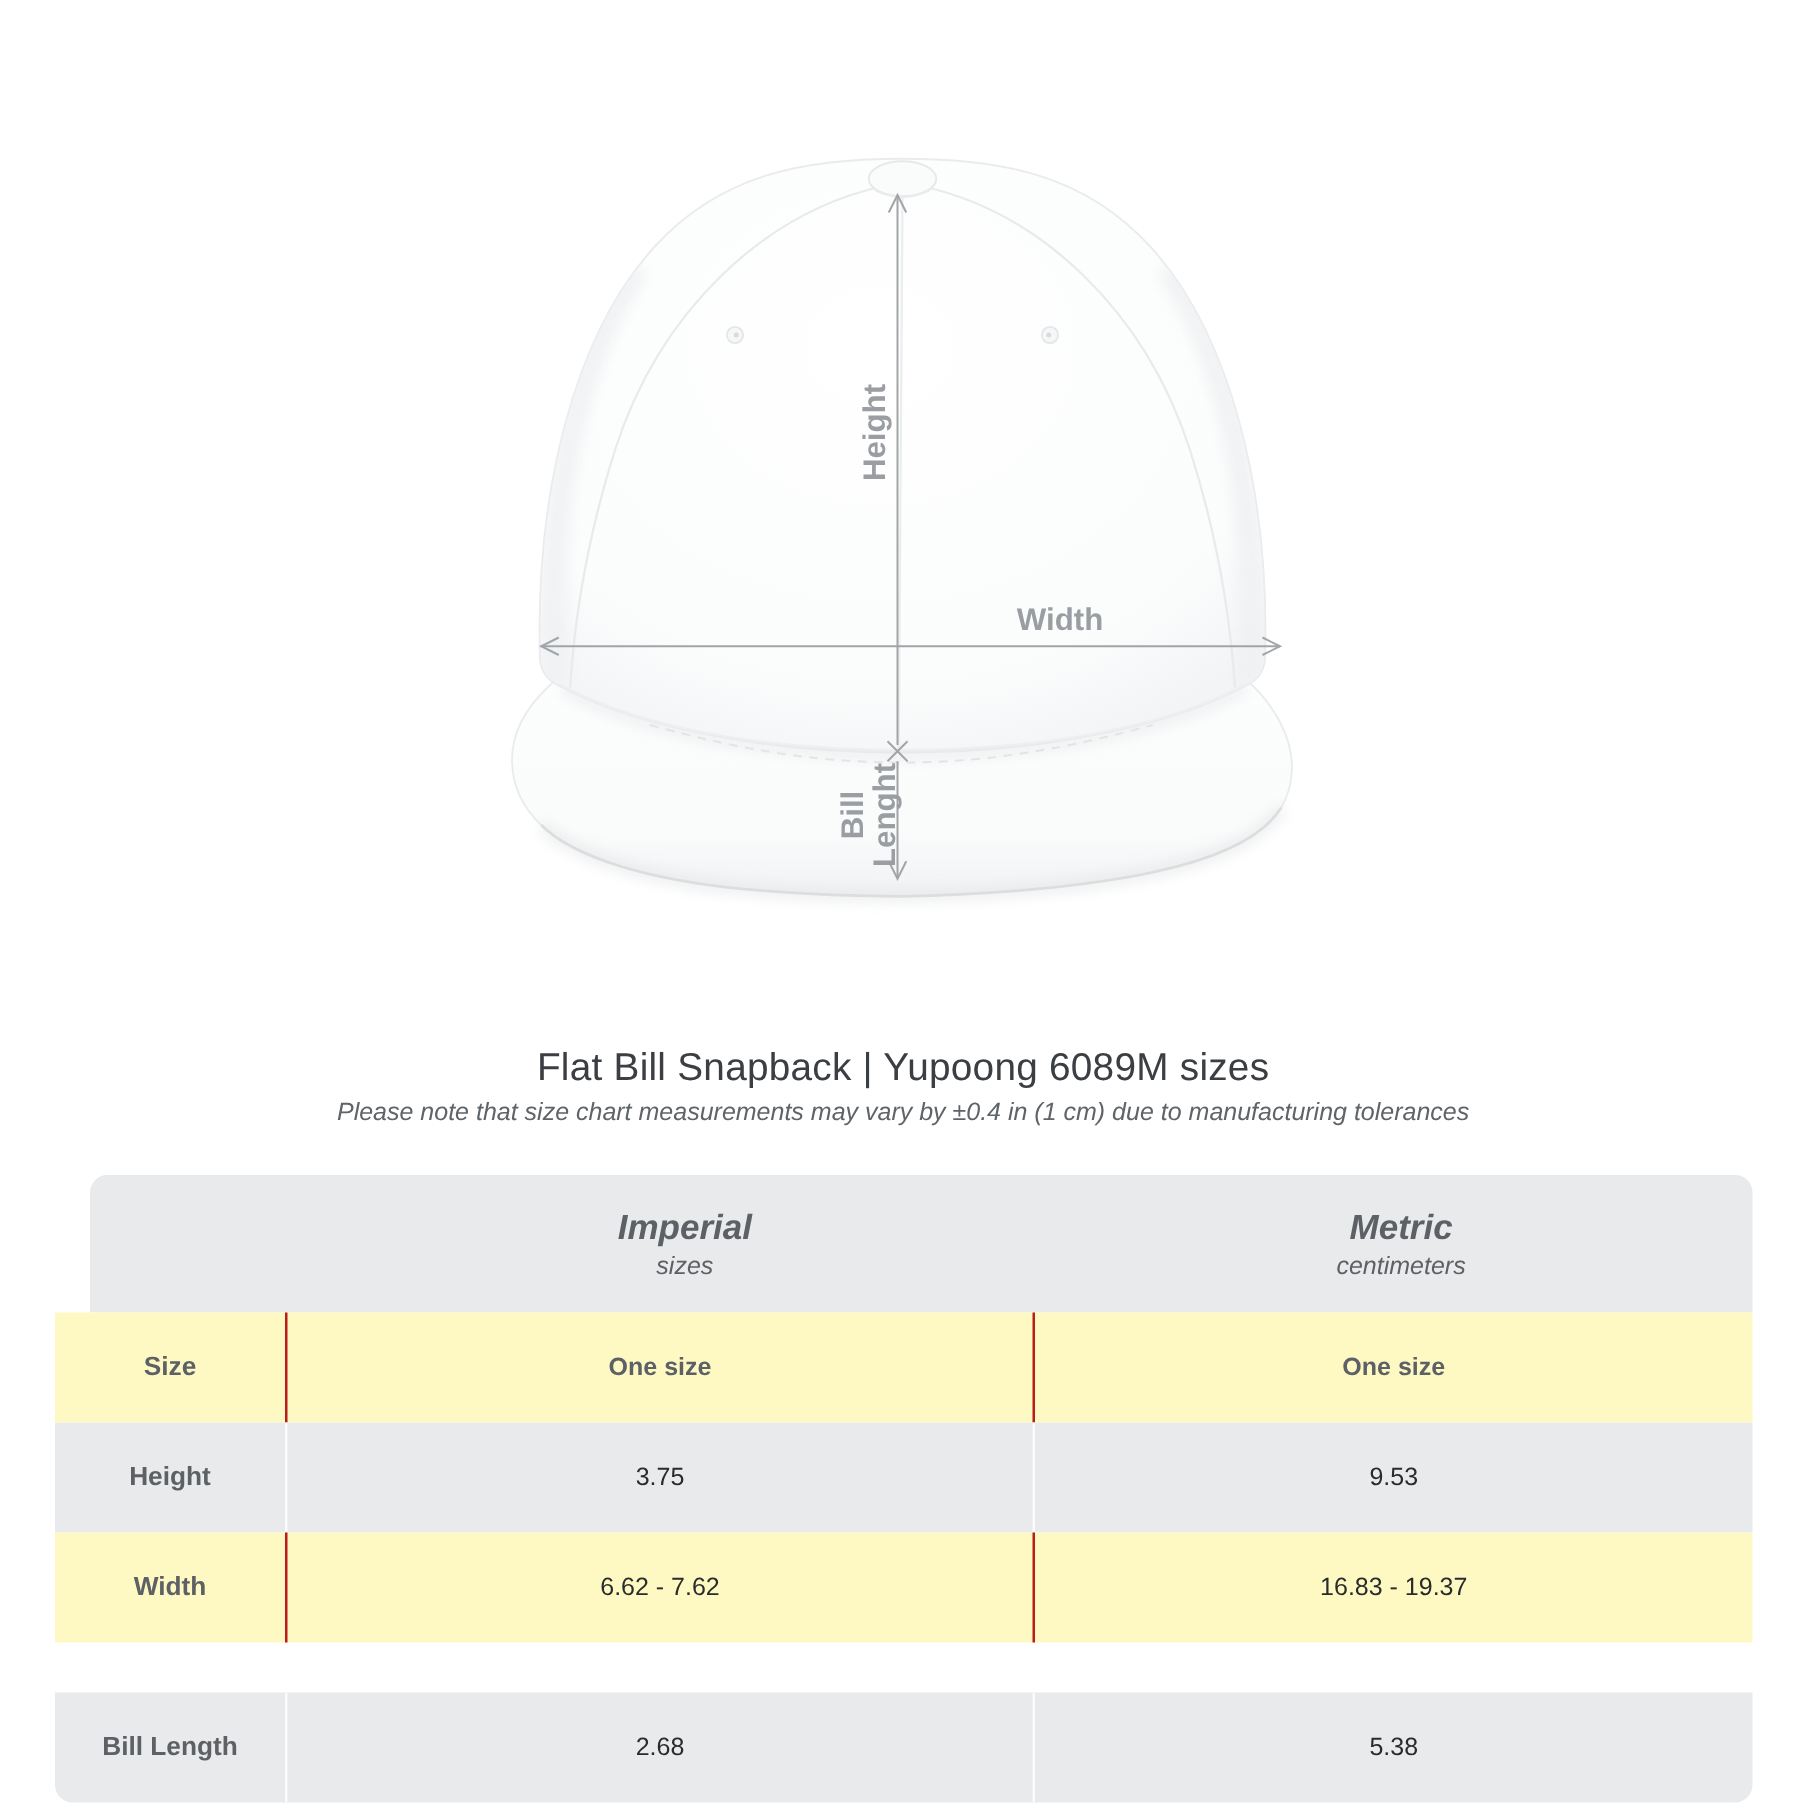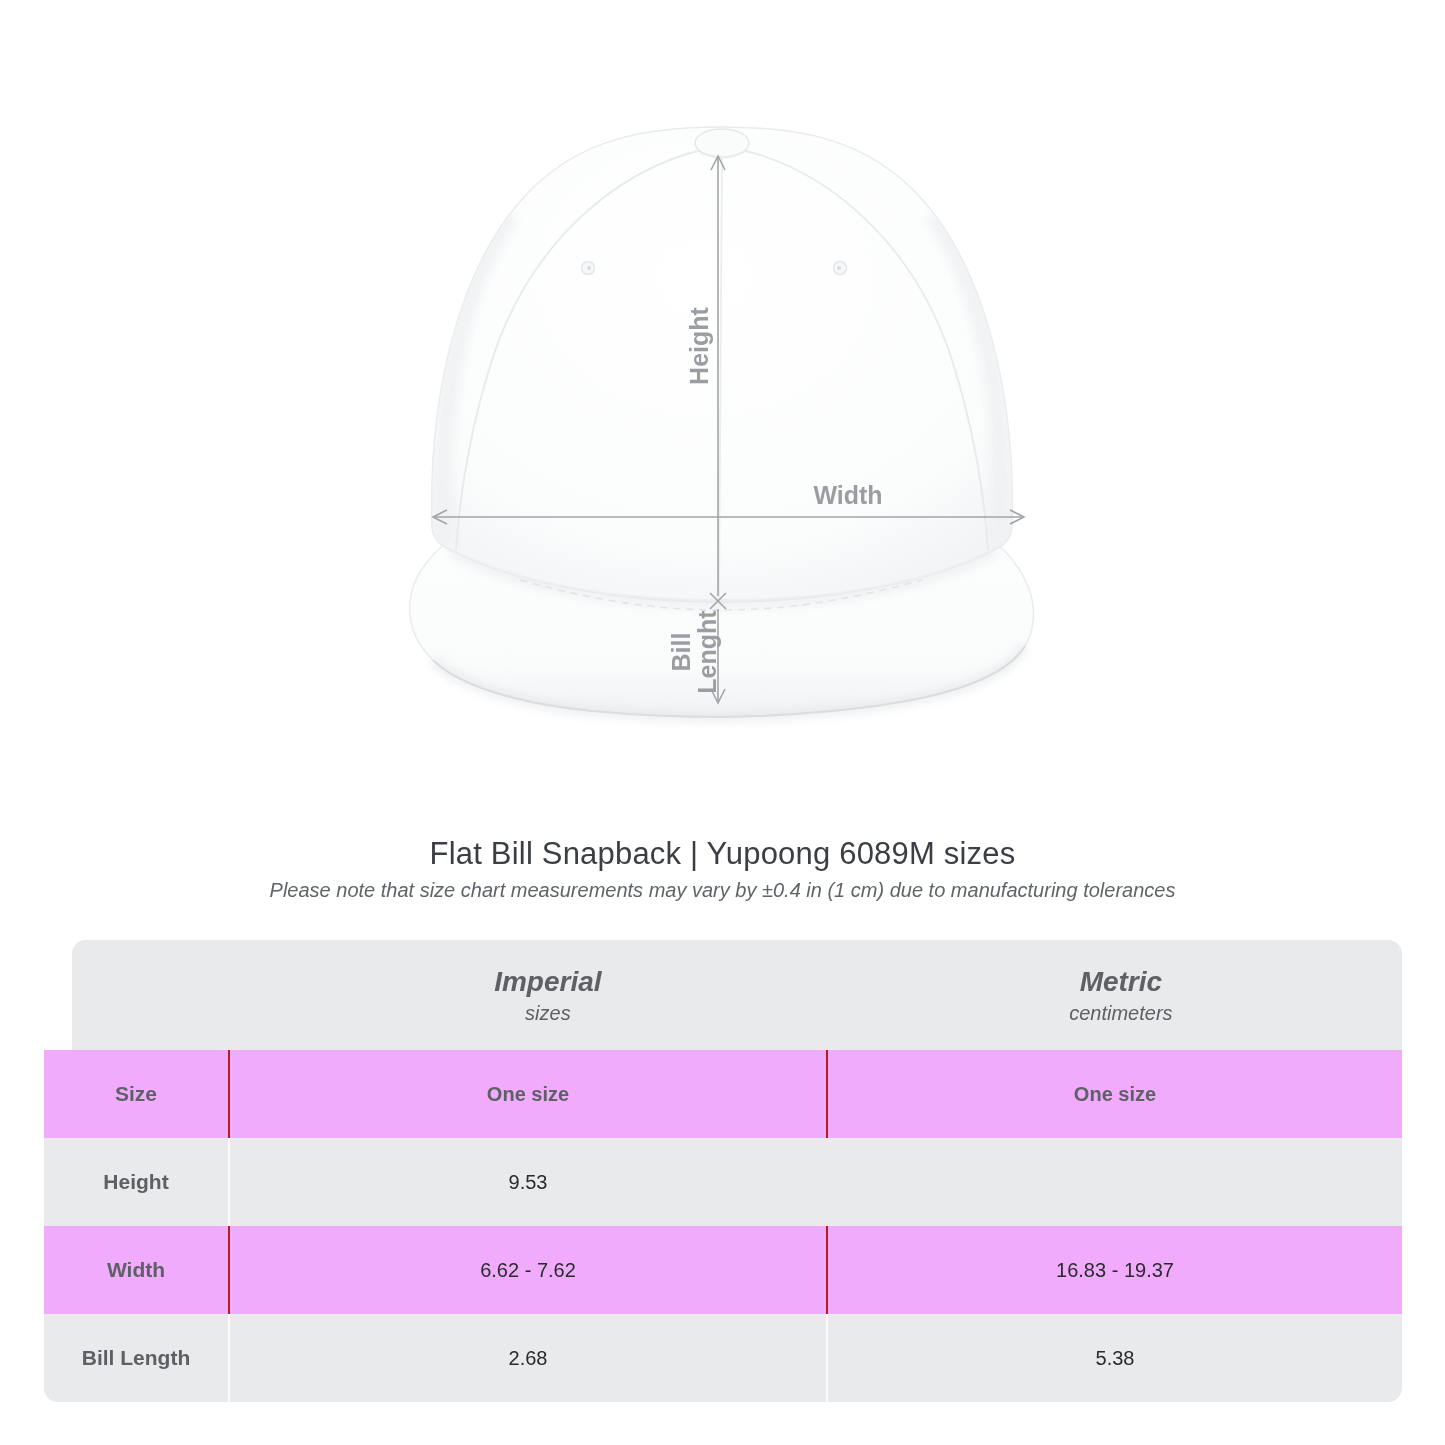--- a/index.html
+++ b/index.html
@@ -23,24 +23,24 @@
   .thead {
     height:110px; background:#e9eaeb; border-radius:14px 14px 0 0;
     display:grid; grid-template-columns:184px 598fr 576fr; align-items:center;margin-left:28px;
   }
   .hcell { text-align:center; }
   .hlabel { font-size:28px; font-weight:bold; font-style:italic; color:#5d6165; }
   .hunit  { font-size:20px; font-style:italic; color:#5d6165; margin-top:4px; }
 
   .trow {
     display:grid; grid-template-columns:184px 598fr 576fr;
-    height:88px; align-items:stretch; background:#f0abfc;
+    height:88px; align-items:stretch; background:#fef9c3;
   }
   .trow.gray { background:#e9eaeb; }
-  .trow.last { border-radius:0 0 14px 14px; overflow:hidden; }
+  .trow.last { border-radius:0 0 14px 14px; overflow:hidden;margin-top:40px; }
   .tcell {
     display:flex; align-items:center; justify-content:center;
     font-size:20px; text-align:center;
   }
   .trow .tcell + .tcell { border-left:2px solid #b91c1c; }
   .trow.gray .tcell + .tcell { border-left-color:#fafbfb; }
   .tcell.rowlabel { font-weight:bold; color:#5d6165; font-size:21px; }
   .tcell.onesize  { font-weight:bold; color:#5d6165; }
   .tcell.value    { color:#2a2b2d; }
 </style>
@@ -153,20 +153,21 @@
     </div>
 
     <div class="trow">
       <div class="tcell rowlabel">Size</div>
       <div class="tcell onesize">One size</div>
       <div class="tcell onesize">One size</div>
     </div>
 
     <div class="trow gray">
       <div class="tcell rowlabel">Height</div>
+      <div class="tcell value">3.75</div>
       <div class="tcell value">9.53</div>
     </div>
 
     <div class="trow">
       <div class="tcell rowlabel">Width</div>
       <div class="tcell value">6.62 - 7.62</div>
       <div class="tcell value">16.83 - 19.37</div>
     </div>
 
     <div class="trow gray last">

